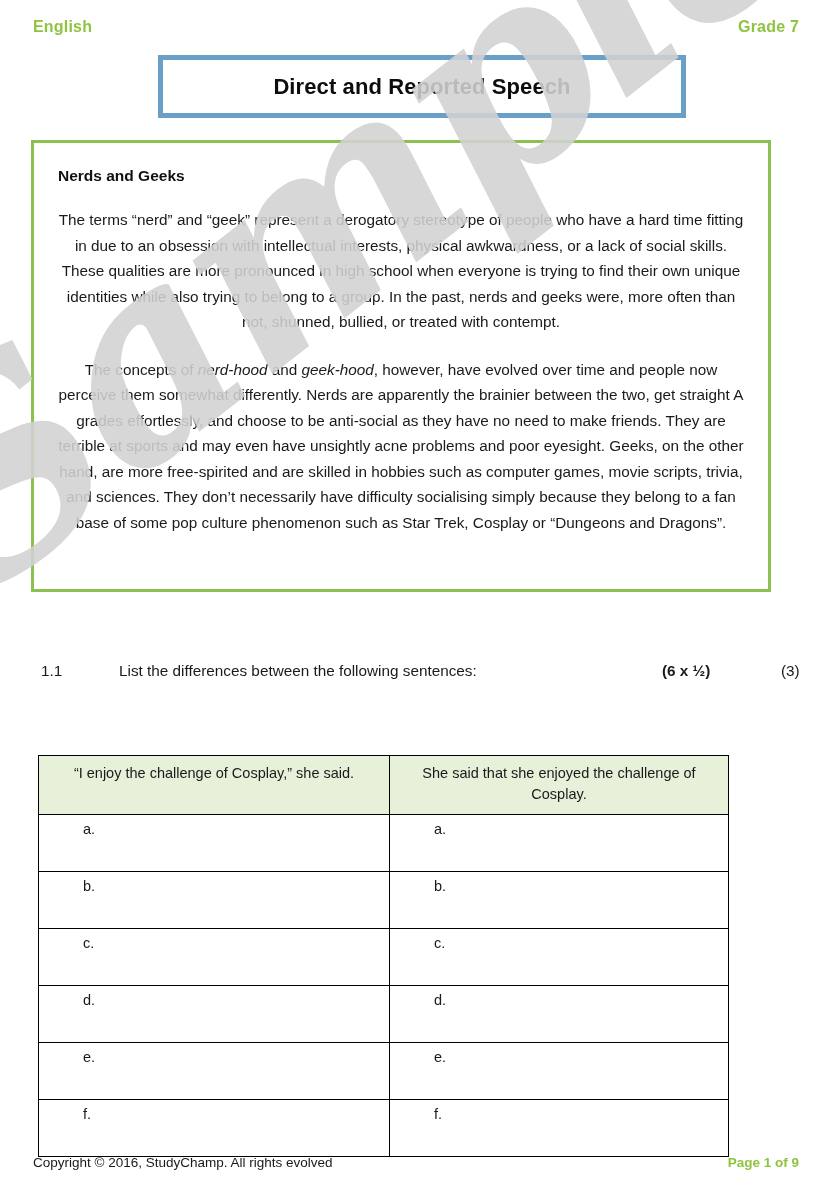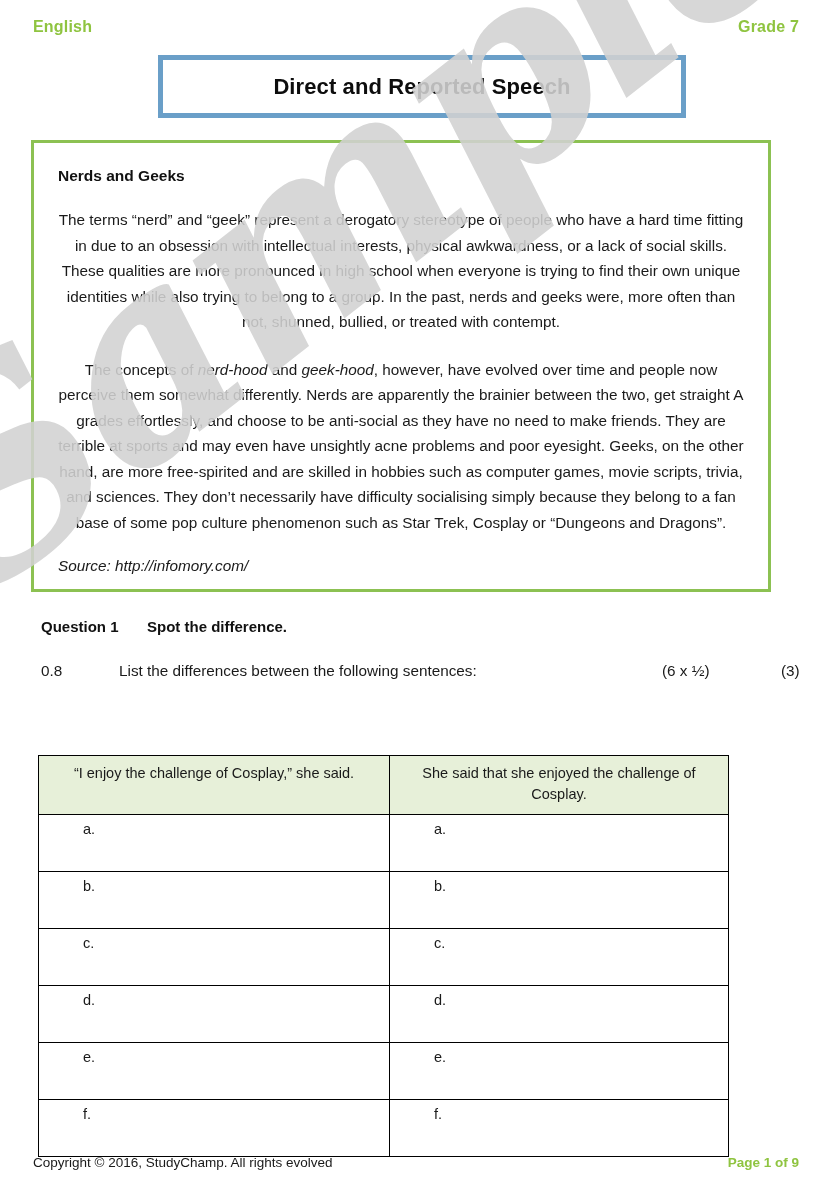--- a/index.html
+++ b/index.html
@@ -148,21 +148,21 @@
     position: absolute;
     left: 41px;
     top: 662px;
     width: 760px;
     font-size: 15.3px;
     color: #1a1a1a;
     z-index: 2;
   }
   .sq-num { position: absolute; left: 0; top: 0; }
   .sq-text { position: absolute; left: 78px; top: 0; }
-  .sq-marks { position: absolute; left: 621px; top: 0; }
+  .sq-marks { position: absolute; left: 621px; top: 0; font-weight: bold; }
   .sq-total { position: absolute; left: 740px; top: 0; }
 
   
   .answer-table {
     position: absolute;
     left: 38px;
     top: 724px;
     width: 690px;
     border-collapse: collapse;
     table-layout: fixed;
@@ -229,29 +229,25 @@
   </div>
 
   <div class="title-box">
     <span class="title-text">Direct and Reported Speech</span>
   </div>
 
   <div class="passage-box">
     <div class="passage-title">Nerds and Geeks</div>
     <p class="passage-p">The terms “nerd” and “geek” represent a derogatory stereotype of people who have a hard time fitting in due to an obsession with intellectual interests, physical awkwardness, or a lack of social skills. These qualities are more pronounced in high school when everyone is trying to find their own unique identities while also trying to belong to a group. In the past, nerds and geeks were, more often than not, shunned, bullied, or treated with contempt.</p>
     <p class="passage-p"><span>The concepts of </span><em>nerd-hood</em><span> and </span><em>geek-hood</em><span>, however, have evolved over time and people now perceive them somewhat differently. Nerds are apparently the brainier between the two, get straight A grades effortlessly, and choose to be anti-social as they have no need to make friends. They are terrible at sports and may even have unsightly acne problems and poor eyesight. Geeks, on the other hand, are more free-spirited and are skilled in hobbies such as computer games, movie scripts, trivia, and sciences. They don’t necessarily have difficulty socialising simply because they belong to a fan base of some pop culture phenomenon such as Star Trek, Cosplay or “Dungeons and Dragons”.</span></p>
-    <p class="passage-source">Source: http://infomory.com/</p>
-  </div>
-
-  <div class="question-line">
-    <span class="q-label">Question 1</span><span>Spot the difference.</span>
-  </div>
+  </div>
+
 
   <div class="sub-question">
-    <span class="sq-num">0.8</span>
+    <span class="sq-num">1.1</span>
     <span class="sq-text">List the differences between the following sentences:</span>
     <span class="sq-marks">(6 x ½)</span>
     <span class="sq-total">(3)</span>
   </div>
 
   <table class="answer-table">
     <colgroup>
         <col class="c1">
         <col class="c2">
       </colgroup>

